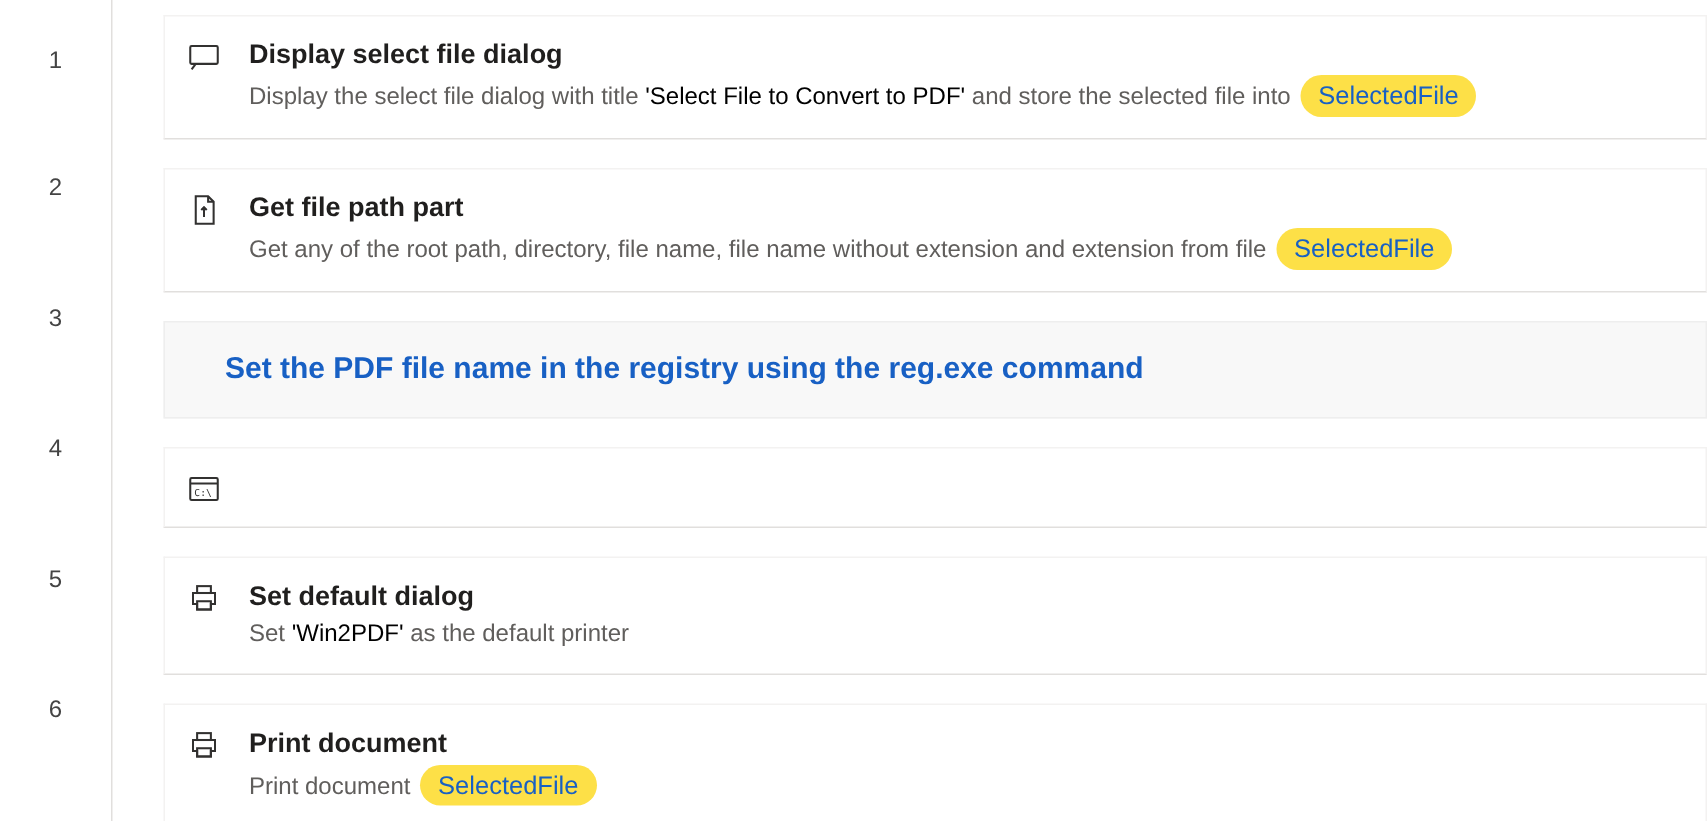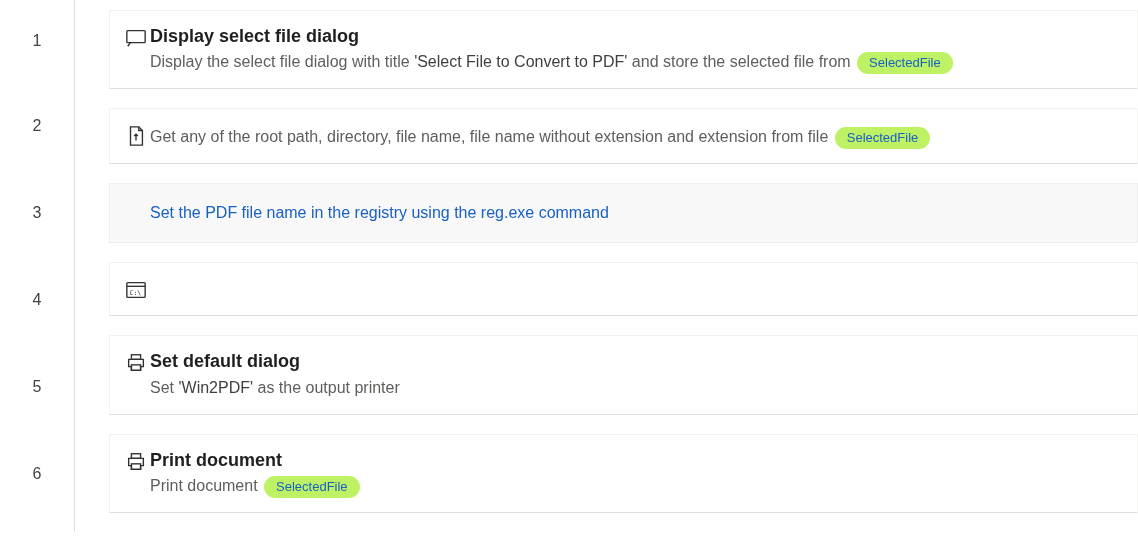--- a/index.html
+++ b/index.html
@@ -2,30 +2,30 @@
 <html><head>
 <meta charset="utf-8">
 <style>
   * { box-sizing: border-box; }
   html, body { margin: 0; padding: 0; font-family: "Segoe UI", -apple-system, sans-serif; background: #fff; color: #323130; }
   .container { display: flex; width: 1138px; }
   .gutter { width: 75px; border-right: 1px solid #e1dfdd; flex-shrink: 0; padding-top: 0; }
   .linenum { height: 87px; display: flex; align-items: center; justify-content: center; font-size: 16px; color: #444; }
   .linenum.first { height: 82px; }
   .steps { flex: 1; padding: 10px 0 0 34px; }
-  .step { background: #fff; border: 1px solid #f3f2f1; border-bottom: 1px solid #e1dfdd; margin-bottom: 19px; padding: 14px 18px 14px 12px; display: flex; align-items: flex-start; }
+  .step { background: #fff; border: 1px solid #f3f2f1; border-bottom: 1px solid #e1dfdd; margin-bottom: 19px; padding: 14px 18px 14px 12px; display: flex; align-items: flex-start; gap: 16px; }
   .step.comment { background: #f8f8f8; border: 1px solid #eee; padding: 20px 18px 20px 40px; }
   .icon-cell { width: 28px; flex-shrink: 0; display: flex; justify-content: center; padding-top: 2px; }
   .icon-cell svg { width: 22px; height: 22px; }
   .text-cell { flex: 1; }
   .title { font-size: 18px; font-weight: 600; color: #201f1e; line-height: 1.3; }
   .desc { font-size: 16px; color: #605e5c; margin-top: 2px; line-height: 1.5; }
-  .var-badge { display: inline-block; background: #bef264; color: #1860c4; border-radius: 14px; padding: 1px 12px; font-size: 13px; margin: 0 2px; vertical-align: baseline; text-align: center; }
-  .literal { color: #404040; }
-  .comment-text { color: #1860c4; font-size: 16px; }
+  .var-badge { display: inline-block; background: #fde047; color: #1860c4; border-radius: 14px; padding: 1px 12px; font-size: 17px; margin: 0 2px; vertical-align: baseline; text-align: center; }
+  .literal { color: #000000; }
+  .comment-text { color: #1860c4; font-size: 20px; font-weight: bold; }
 </style>
 </head>
 <body>
 
 <div class="container">
   <div class="gutter">
     <div class="linenum first">1</div>
     <div class="linenum">2</div>
     <div class="linenum">3</div>
     <div class="linenum">4</div>
@@ -38,35 +38,36 @@
     <div class="step">
       <div class="icon-cell">
         <svg viewBox="0 0 24 24" fill="none" stroke="#323130" stroke-width="1.5">
           <rect x="2" y="4" width="20" height="13" rx="1"></rect>
           <path d="M6 17 L3 21"></path>
         </svg>
       </div>
       <div class="text-cell">
         <div class="title">Display select file dialog</div>
         <div class="desc">
-          <span>Display the select file dialog with title </span><span class="literal">'Select File to Convert to PDF'</span><span> and store the selected file from </span>
+          <span>Display the select file dialog with title </span><span class="literal">'Select File to Convert to PDF'</span><span> and store the selected file into </span>
           <span class="var-badge">SelectedFile</span>
         </div>
       </div>
     </div>
 
     <div class="step">
       <div class="icon-cell">
         <svg viewBox="0 0 24 24" fill="none" stroke="#323130" stroke-width="1.5">
           <path d="M6 2 H15 L19 6 V22 H6 Z"></path>
           <path d="M15 2 V6 H19"></path>
           <path d="M12 10 V17 M10 12 L12 10 L14 12"></path>
         </svg>
       </div>
       <div class="text-cell">
+        <div class="title">Get file path part</div>
         <div class="desc">
           <span>Get any of the root path, directory, file name, file name without extension and extension from file </span>
           <span class="var-badge">SelectedFile</span>
         </div>
       </div>
     </div>
 
     <div class="step comment">
       <span class="comment-text">Set the PDF file name in the registry using the reg.exe command</span>
     </div>
@@ -87,21 +88,21 @@
       <div class="icon-cell">
         <svg viewBox="0 0 24 24" fill="none" stroke="#323130" stroke-width="1.5">
           <rect x="7" y="3" width="10" height="5"></rect>
           <path d="M4 8 H20 V16 H17 V20 H7 V16 H4 Z"></path>
           <rect x="7" y="14" width="10" height="6"></rect>
         </svg>
       </div>
       <div class="text-cell">
         <div class="title">Set default dialog</div>
         <div class="desc">
-          <span>Set </span><span class="literal">'Win2PDF'</span><span> as the output printer</span>
+          <span>Set </span><span class="literal">'Win2PDF'</span><span> as the default printer</span>
         </div>
       </div>
     </div>
 
     <div class="step">
       <div class="icon-cell">
         <svg viewBox="0 0 24 24" fill="none" stroke="#323130" stroke-width="1.5">
           <rect x="7" y="3" width="10" height="5"></rect>
           <path d="M4 8 H20 V16 H17 V20 H7 V16 H4 Z"></path>
           <rect x="7" y="14" width="10" height="6"></rect>

